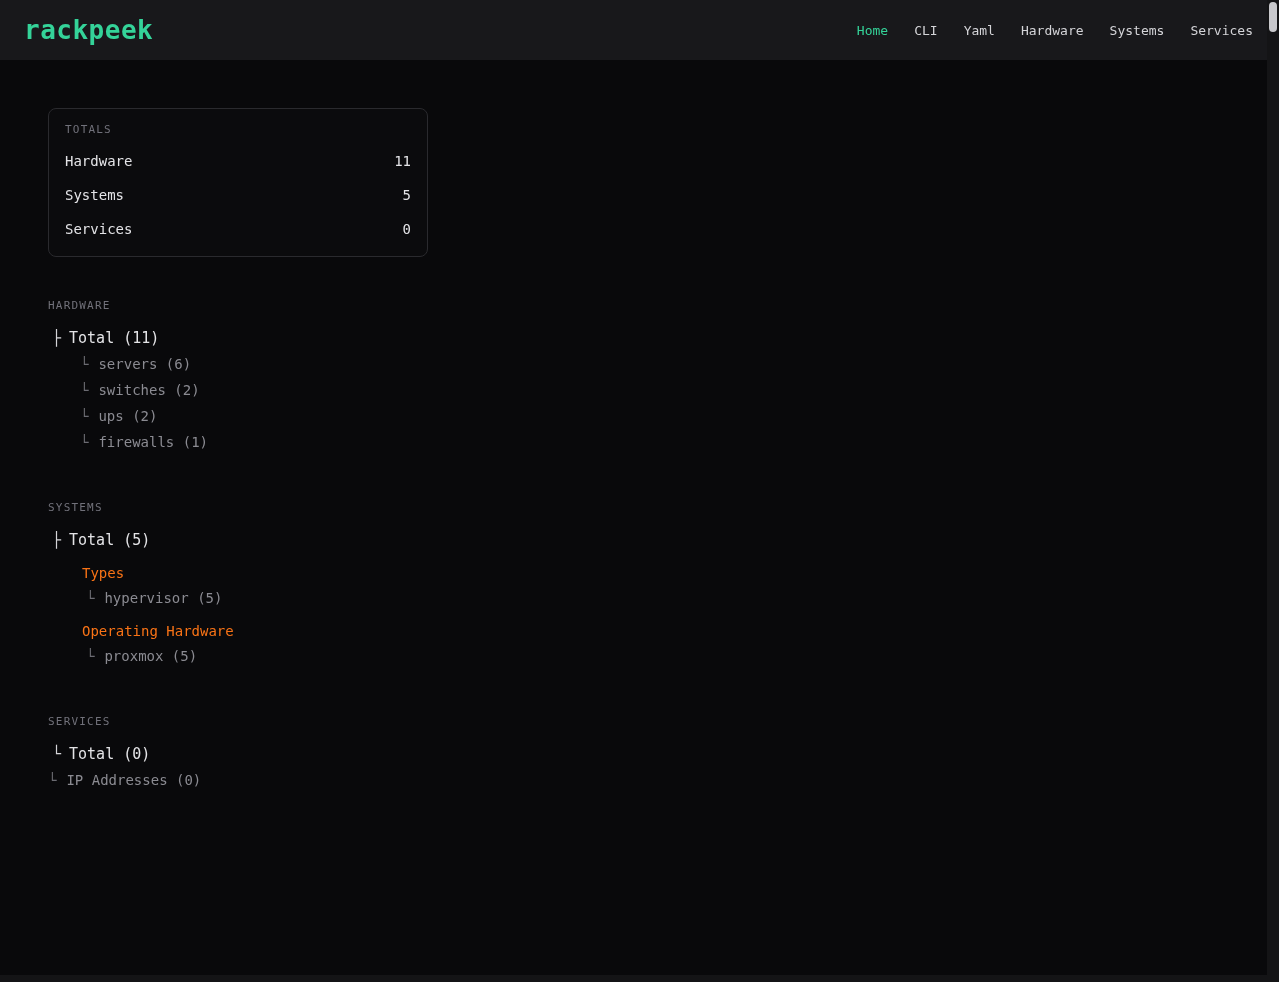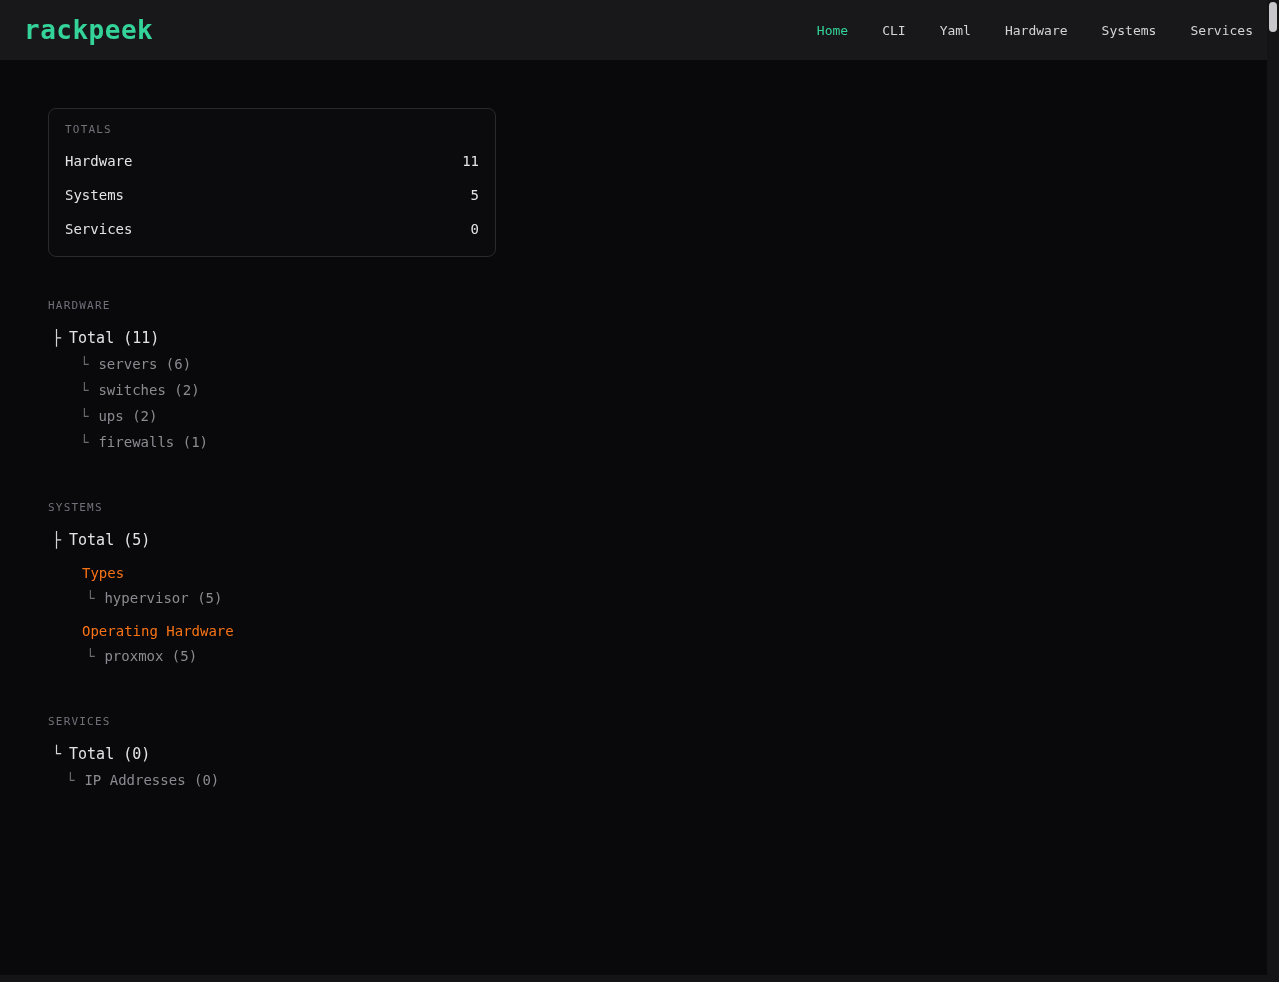--- a/index.html
+++ b/index.html
@@ -20,34 +20,34 @@
     justify-content: space-between;
     padding: 0 26px 0 24px;
   }
   .logo {
     color: #34d399;
     font-size: 26px;
     font-weight: bold;
     letter-spacing: 0.5px;
     cursor: pointer;
   }
-  .nav-links { display: flex; gap: 34px; align-items: center; }
+  .nav-links { display: flex; gap: 26px; align-items: center; }
   .nav-link {
     font-size: 13px;
     color: #d4d4d8;
     cursor: pointer;
     white-space: nowrap;
   }
   .nav-link.active { color: #34d399; }
 
   
   .content { padding: 48px; }
 
   .totals-card {
-    width: 448px;
+    width: 380px;
     border: 1px solid #2a2a2e;
     border-radius: 8px;
     padding: 14px 16px 10px 16px;
     margin-bottom: 42px;
     background: #0b0b0d;
   }
   .card-heading {
     font-size: 11px;
     color: #71717a;
     letter-spacing: 1.2px;
@@ -76,21 +76,21 @@
     padding: 2px 0 4px 4px;
   }
   .tree-root .glyph { color: #d4d4d8; margin-right: 8px; }
   .tree-item {
     font-size: 14px;
     color: #8b8b92;
     padding: 5px 0;
   }
   .tree-item .glyph { color: #6b6b72; margin-right: 10px; }
   .indent-1 { margin-left: 32px; }
-  .indent-small { margin-left: 18px; }
+  .indent-small { }
   .group-title {
     font-size: 14px;
     color: #f97316;
     margin: 12px 0 4px 34px;
   }
   .group-items { margin-left: 38px; }
 
   
   .v-scrollbar {
     position: absolute;

